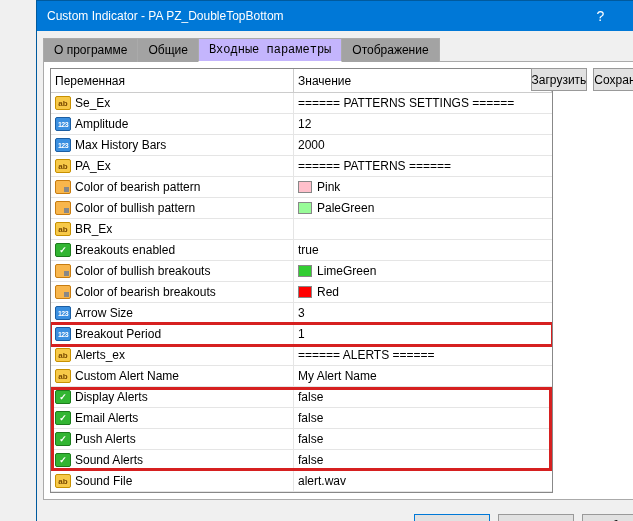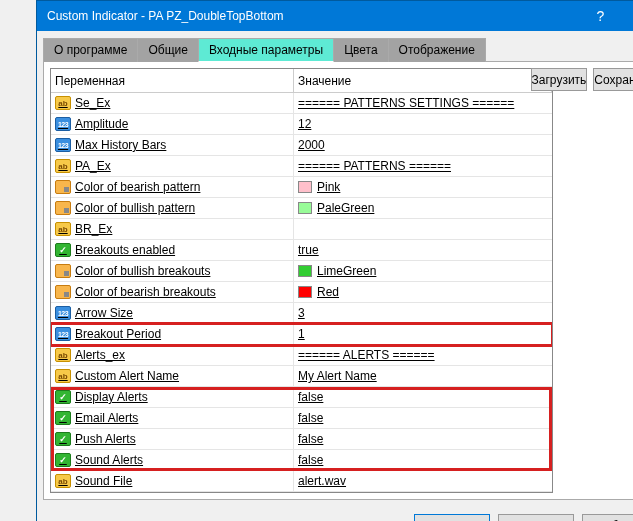--- a/index.html
+++ b/index.html
@@ -58,23 +58,24 @@
   .tab {
     padding: 4px 10px 4px 10px;
     background: #a3a3a3;
     border: 1px solid #aaa;
     border-bottom: none;
     font-size: 12px;
     margin-right: -1px;
     position: relative;
   }
   .tab.active {
-    background: #5eead4;
+    background: #c4b5fd;
     border-bottom: 1px solid #fff;
     z-index: 3;
+    font-family: Liberation Mono, monospace;
   }
   .tabpanel {
     flex: 1;
     background: #fff;
     border: 1px solid #aaa;
     padding: 6px;
     display: flex;
     gap: 6px;
   }
   .grid-wrap {
@@ -172,40 +173,39 @@
   }
   .footer {
     display: flex;
     justify-content: flex-end;
     gap: 8px;
     padding: 8px 10px 10px 10px;
     background: #f0f0f0;
   }
   .footer .wbtn { width: 76px; }
   .footer .wbtn.primary { border: 1px solid #0078d7; }
-  .grid-body { position: relative; flex:1; overflow:hidden;text-decoration:underline;}
+  .grid-body { position: relative; flex:1; overflow:hidden;}
 </style>
 </head>
 <body>
 
 <div class="window">
   <div class="titlebar">
     <span class="title">Custom Indicator - PA PZ_DoubleTopBottom</span>
     <div class="buttons">
       <div class="btn">?</div>
       <div class="btn">✕</div>
     </div>
   </div>
 
   <div class="content">
     <div class="tabs" id="tabs">
         <div class="tab">О программе</div>
         <div class="tab">Общие</div>
         <div class="tab active">Входные параметры</div>
-        <div class="tab">Цвета</div>
         <div class="tab">Отображение</div>
       </div>
 
     <div class="tabpanel">
       <div class="grid-wrap">
         <div class="grid-header">
           <div class="col-var">Переменная</div>
           <div class="col-val">Значение</div>
         </div>
         <div class="grid-body" id="grid-body">

